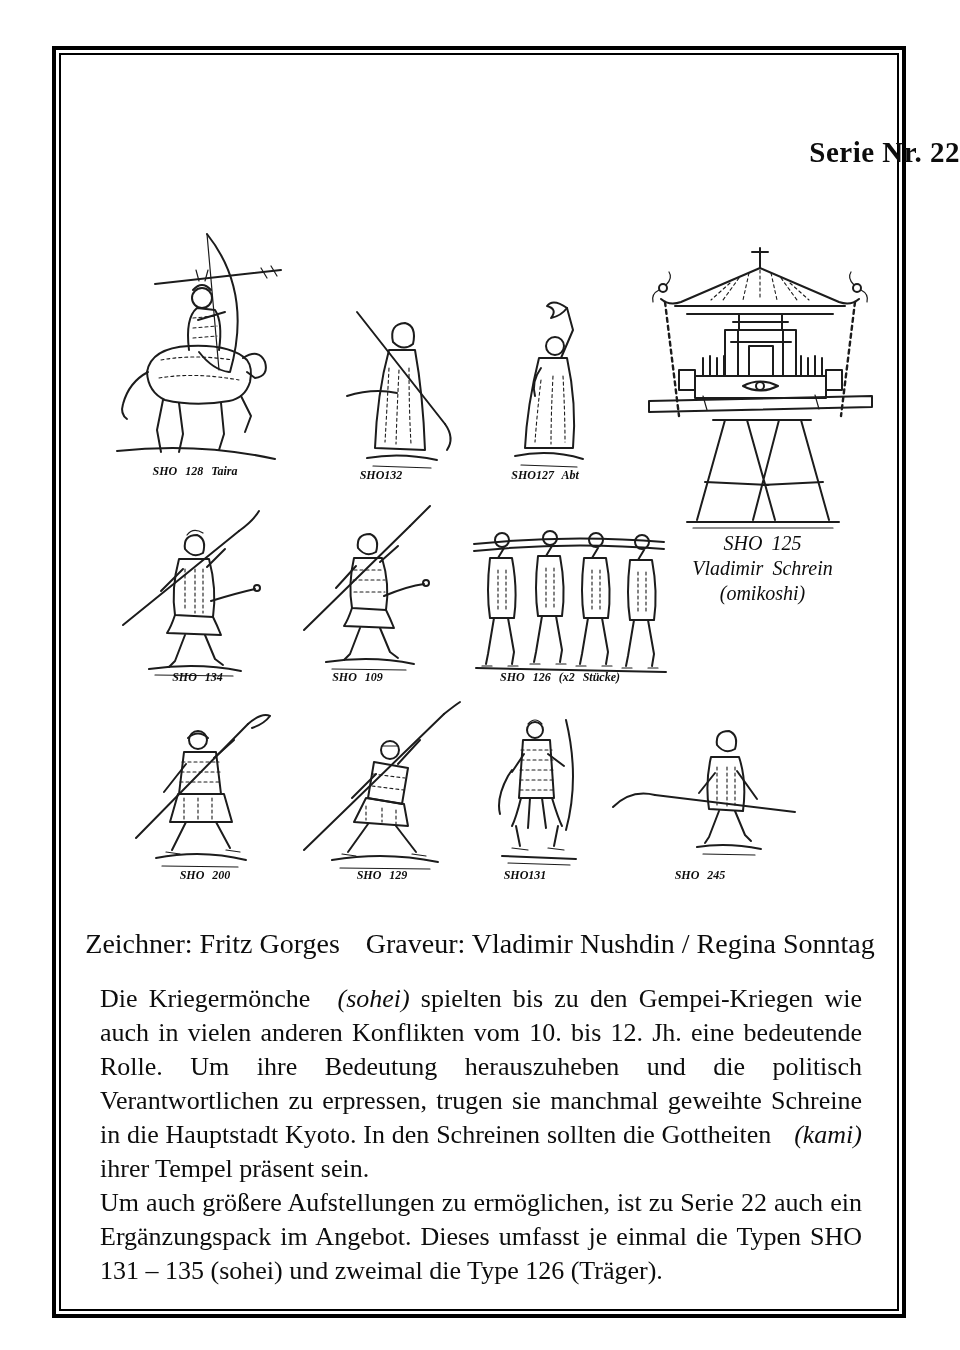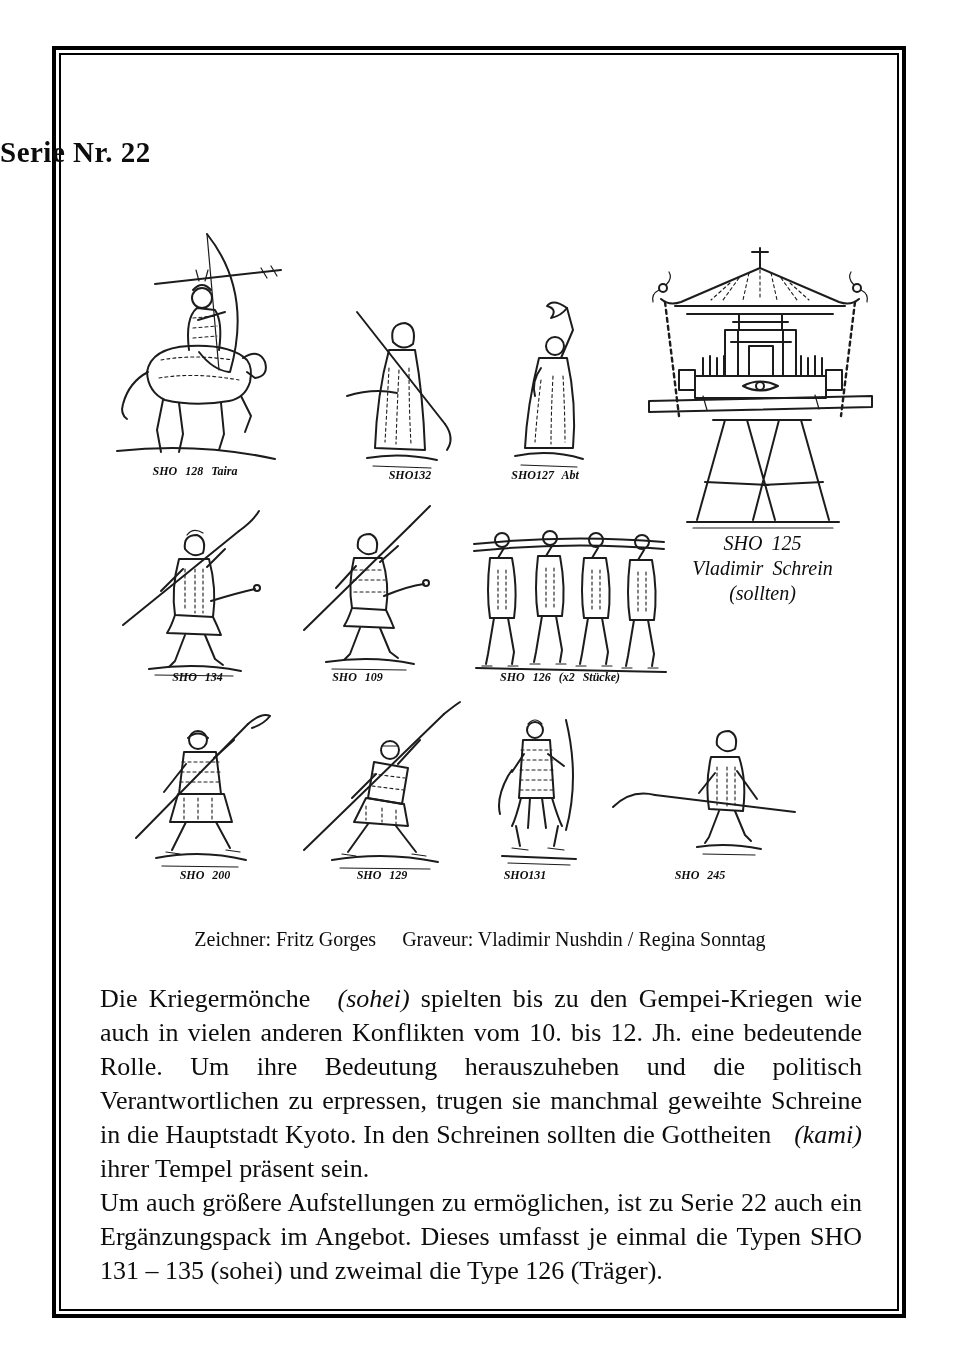--- a/index.html
+++ b/index.html
@@ -4,25 +4,25 @@
 <style>
   html,body{margin:0;padding:0;background:#ffffff;}
   .page{position:relative;width:960px;height:1350px;background:#ffffff;overflow:hidden;
         font-family:"Liberation Serif","DejaVu Serif",serif;color:#0d0d0d;}
   
   .frame-outer{position:absolute;left:52px;top:46px;width:854px;height:1272px;
                border:4px solid #000;box-sizing:border-box;}
   .frame-inner{position:absolute;left:3px;top:3px;right:3px;bottom:3px;
                border:2px solid #000;}
   .abs{position:absolute;}
-  .title1{left:0;right:0;top:136px;text-align:left;font-size:29px;font-weight:bold;letter-spacing:.5px;}
+  .title1{left:0;right:0;top:136px;text-align:right;font-size:29px;font-weight:bold;letter-spacing:.5px;}
   .title2{left:0;right:0;top:184px;text-align:center;font-size:31px;font-weight:bold;letter-spacing:.5px;}
   .figlabel{font-size:12px;font-weight:bold;font-style:italic;text-align:center;word-spacing:5px;white-space:nowrap;}
   .lbl-block{text-align:center;font-size:20px;font-weight:normal;font-style:italic;line-height:25px;word-spacing:4px;}
-  .credits{left:0;right:0;top:928px;text-align:center;font-size:20px;font-family:Liberation Serif, serif;}
+  .credits{left:0;right:0;top:928px;text-align:center;font-size:28px;font-family:Liberation Serif, serif;}
   .credits .gap{display:inline-block;width:26px;}
   .bodytext{left:100px;top:982px;width:762px;font-size:26px;line-height:34px;text-align:justify;}
   .bodytext p{margin:0;}
   .it{font-style:italic;margin-left:16px;}
   
   svg.fig{position:absolute;overflow:visible;}
   svg.fig path,svg.fig line,svg.fig circle,svg.fig rect{stroke:#1c1c1c;fill:none;stroke-width:2;stroke-linecap:round;stroke-linejoin:round;}
   svg.fig .h{stroke-width:1.1;stroke-dasharray:3 3;}
   svg.fig .chain{stroke-width:2.4;stroke-dasharray:4 4;}
   svg.fig .thin{stroke-width:1.2;}
@@ -62,21 +62,21 @@
   <svg class="fig" style="left:333px;top:298px" width="140" height="175" viewBox="0 0 140 175">
     <path d="M24 14 L112 126"></path>
     <path d="M112 126 Q122 140 114 152"></path>
     <path d="M60 44 Q56 26 72 25 Q84 28 80 46 Q70 54 60 44 Z"></path>
     <path d="M56 52 Q44 96 42 150 L92 152 Q90 96 82 52 Z"></path>
     <path class="h" d="M56 70 Q54 110 52 144 M66 72 Q64 112 63 146 M76 70 Q76 112 78 146"></path>
     <path d="M14 98 Q40 90 64 95"></path>
     <path d="M34 160 Q68 154 104 162"></path>
     <path class="thin" d="M40 168 L98 170"></path>
   </svg>
-  <div class="abs figlabel" style="left:340px;top:468px;width:140px">SHO132</div>
+  <div class="abs figlabel" style="left:311px;top:468px;width:140px">SHO132</div>
 
   <svg class="fig" style="left:495px;top:296px" width="100" height="175" viewBox="0 0 100 175">
     <circle cx="60" cy="50" r="9"></circle>
     <path d="M66 62 L78 34 L72 12"></path>
     <path d="M72 12 Q58 2 52 10 Q63 13 56 22 Q66 20 72 12"></path>
     <path d="M44 62 Q32 110 30 152 L78 152 Q82 108 72 62 Z"></path>
     <path d="M46 72 Q36 86 40 100"></path>
     <path class="h" d="M46 84 Q42 118 40 146 M58 80 Q56 118 56 148 M68 80 Q70 118 70 146"></path>
     <path d="M20 160 Q55 153 88 163"></path>
     <path class="thin" d="M26 169 L82 171"></path>
@@ -108,21 +108,21 @@
     <path class="thin" d="M60 158 L64 172 M172 157 L176 171"></path>
     <path d="M70 182 H168"></path>
     <path d="M82 182 L54 282 M104 182 L132 282 M136 182 L110 282 M158 182 L186 282"></path>
     <path d="M62 244 L126 247 M118 247 L180 244"></path>
     <path d="M44 284 L196 284"></path>
     <path class="thin" d="M50 290 L190 290"></path>
   </svg>
   <div class="abs lbl-block" style="left:660px;top:531px;width:205px">
     <div>SHO 125</div>
     <div>Vladimir Schrein</div>
-    <div>(sollten)</div>
+    <div>(omikoshi)</div>
   </div>
 
   <svg class="fig" style="left:113px;top:503px" width="155" height="172" viewBox="0 0 155 172">
     <path d="M10 122 L126 28"></path>
     <path d="M126 28 Q140 18 146 8"></path>
     <path d="M72 46 Q70 32 84 32 Q94 36 90 50 Q80 56 72 46 Z"></path>
     <path class="thin" d="M74 32 Q80 24 90 30"></path>
     <path d="M66 56 Q58 86 62 112 L100 114 Q104 86 96 56 Z"></path>
     <path class="h" d="M72 66 V108 M82 66 V110 M90 66 V110"></path>
     <path d="M70 66 L48 88 M94 64 L112 46"></path>

